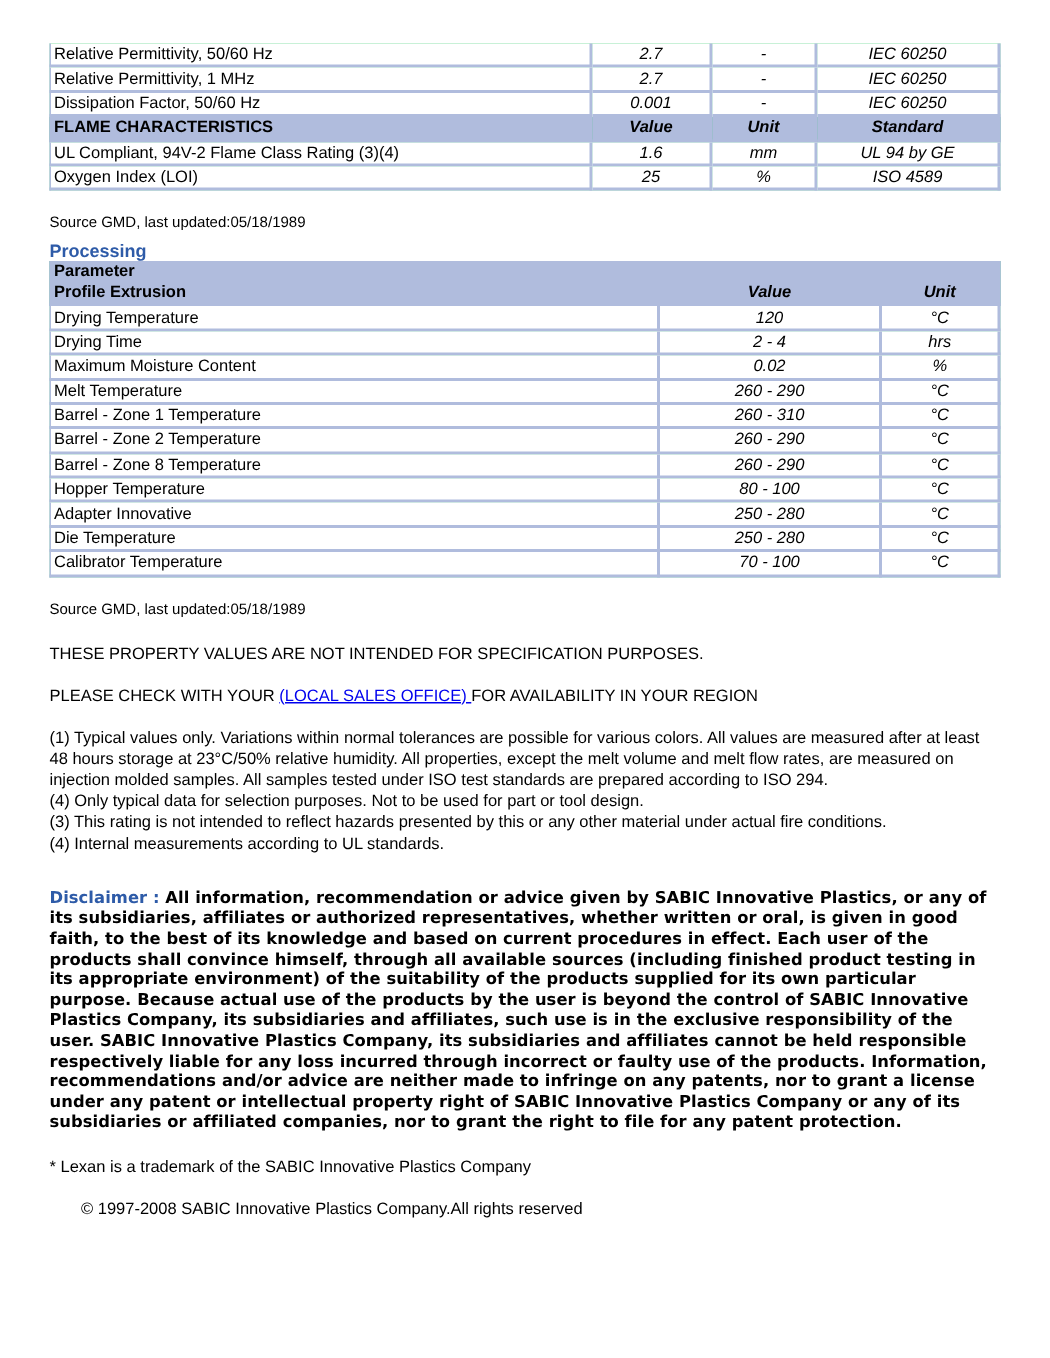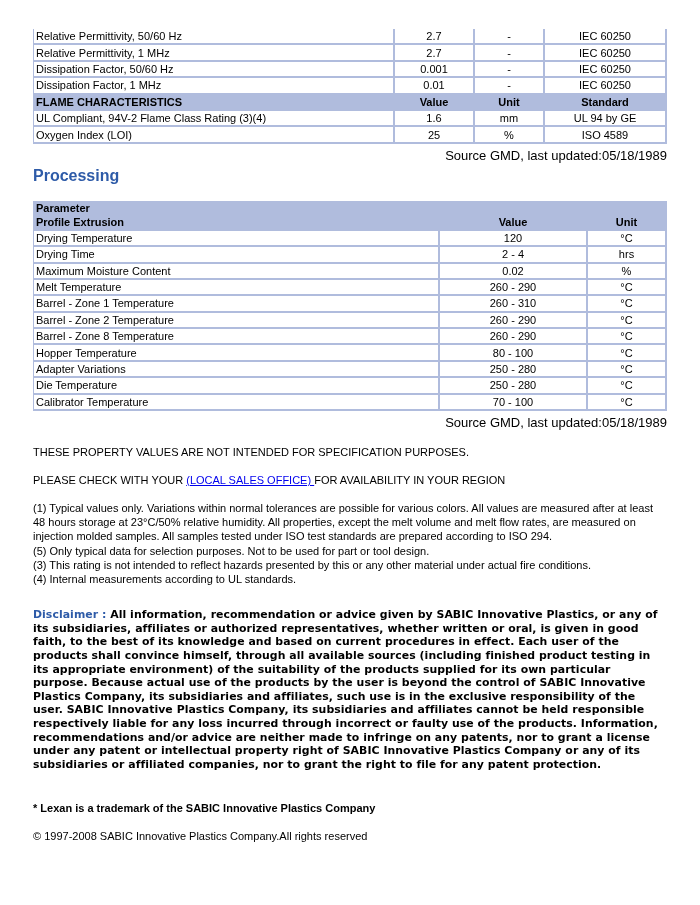--- a/index.html
+++ b/index.html
@@ -34,40 +34,38 @@
       height: 14.4px;
       padding: 0 2px;
       border-right: 2px solid #b0bcdd;
       border-bottom: 2px solid #b0bcdd;
       font-size: 11px;
       line-height: 14px;
       white-space: nowrap;
       overflow: hidden;
     }
     table.props td:first-child { border-left: 1px solid #b0bcdd; }
-    table.props td.c { text-align: center; }
+    table.props td.c { text-align: center; font-style: italic; }
     table.props tr.hdr td {
       background: #b0bcdd;
       font-weight: bold;
       font-size: 11px;
       border-right-color: #b0bcdd;
     }
     table.props tr.hdr td.c { text-align: center; }
     .source {
-      text-align: right;
-      font-size: 13px;
-      margin-top: 5px;
+      font-size: 10px;
+      margin-top: 15px;
       line-height: 14px;
     }
     .section-title {
       color: #2e5ba8;
       font-weight: bold;
-      font-size: 16px;
+      font-size: 12px;
       margin-top: 4px;
-      margin-bottom: 16px;
     }
     table.proc td { height: 14.4px; }
     table.proc tr.hdr td { height: 14px; }
     .notice {
       font-size: 11px;
       line-height: 14px;
       margin: 0;
     }
     a.link {
       color: #0000ee;
@@ -116,26 +114,20 @@
       </tr>
       <tr>
         <td>Relative Permittivity, 1 MHz</td>
         <td class="c">2.7</td>
         <td class="c">-</td>
         <td class="c">IEC 60250</td>
       </tr>
       <tr>
         <td>Dissipation Factor, 50/60 Hz</td>
         <td class="c">0.001</td>
-        <td class="c">-</td>
-        <td class="c">IEC 60250</td>
-      </tr>
-      <tr>
-        <td>Dissipation Factor, 1 MHz</td>
-        <td class="c">0.01</td>
         <td class="c">-</td>
         <td class="c">IEC 60250</td>
       </tr>
       <tr class="hdr">
         <td>FLAME CHARACTERISTICS</td>
         <td class="c">Value</td>
         <td class="c">Unit</td>
         <td class="c">Standard</td>
       </tr>
       <tr>
@@ -207,21 +199,21 @@
         <td>Barrel - Zone 8 Temperature</td>
         <td class="c">260 - 290</td>
         <td class="c">°C</td>
       </tr>
       <tr>
         <td>Hopper Temperature</td>
         <td class="c">80 - 100</td>
         <td class="c">°C</td>
       </tr>
       <tr>
-        <td>Adapter Variations</td>
+        <td>Adapter Innovative</td>
         <td class="c">250 - 280</td>
         <td class="c">°C</td>
       </tr>
       <tr>
         <td>Die Temperature</td>
         <td class="c">250 - 280</td>
         <td class="c">°C</td>
       </tr>
       <tr>
         <td>Calibrator Temperature</td>
@@ -231,24 +223,24 @@
     </tbody>
   </table>
   <div class="source">Source GMD, last updated:05/18/1989</div>
 
   <p class="notice" style="margin-top:15px;">THESE PROPERTY VALUES ARE NOT INTENDED FOR SPECIFICATION PURPOSES.</p>
 
   <p class="notice" style="margin-top:14px;"><span>PLEASE CHECK WITH YOUR </span><a class="link" href="#">(LOCAL SALES OFFICE) </a><span>FOR AVAILABILITY IN YOUR REGION</span></p>
 
   <div style="margin-top:14px;">
     <p class="notes">(1) Typical values only. Variations within normal tolerances are possible for various colors. All values are measured after at least 48 hours storage at 23°C/50% relative humidity. All properties, except the melt volume and melt flow rates, are measured on injection molded samples. All samples tested under ISO test standards are prepared according to ISO 294.</p>
-    <p class="notes">(5) Only typical data for selection purposes. Not to be used for part or tool design.</p>
+    <p class="notes">(4) Only typical data for selection purposes. Not to be used for part or tool design.</p>
     <p class="notes">(3) This rating is not intended to reflect hazards presented by this or any other material under actual fire conditions.</p>
     <p class="notes">(4) Internal measurements according to UL standards.</p>
   </div>
 
   <p class="disclaimer" style="margin-top:22px;"><span class="lead">Disclaimer : </span><span>All information, recommendation or advice given by SABIC Innovative Plastics, or any of its subsidiaries, affiliates or authorized representatives, whether written or oral, is given in good faith, to the best of its knowledge and based on current procedures in effect. Each user of the products shall convince himself, through all available sources (including finished product testing in its appropriate environment) of the suitability of the products supplied for its own particular purpose. Because actual use of the products by the user is beyond the control of SABIC Innovative Plastics Company, its subsidiaries and affiliates, such use is in the exclusive responsibility of the user. SABIC Innovative Plastics Company, its subsidiaries and affiliates cannot be held responsible respectively liable for any loss incurred through incorrect or faulty use of the products. Information, recommendations and/or advice are neither made to infringe on any patents, nor to grant a license under any patent or intellectual property right of SABIC Innovative Plastics Company or any of its subsidiaries or affiliated companies, nor to grant the right to file for any patent protection.</span></p>
 
-  <p class="foot" style="margin-top:30px;font-weight:bold;">* Lexan is a trademark of the SABIC Innovative Plastics Company</p>
-
-  <p class="foot" style="margin-top:14px;">© 1997-2008 SABIC Innovative Plastics Company.All rights reserved</p>
+  <p class="foot" style="margin-top:16px;">* Lexan is a trademark of the SABIC Innovative Plastics Company</p>
+
+  <p class="foot" style="margin-top:14px;margin-left:21px;">© 1997-2008 SABIC Innovative Plastics Company.All rights reserved</p>
 
 </div>
 
 </body></html>

